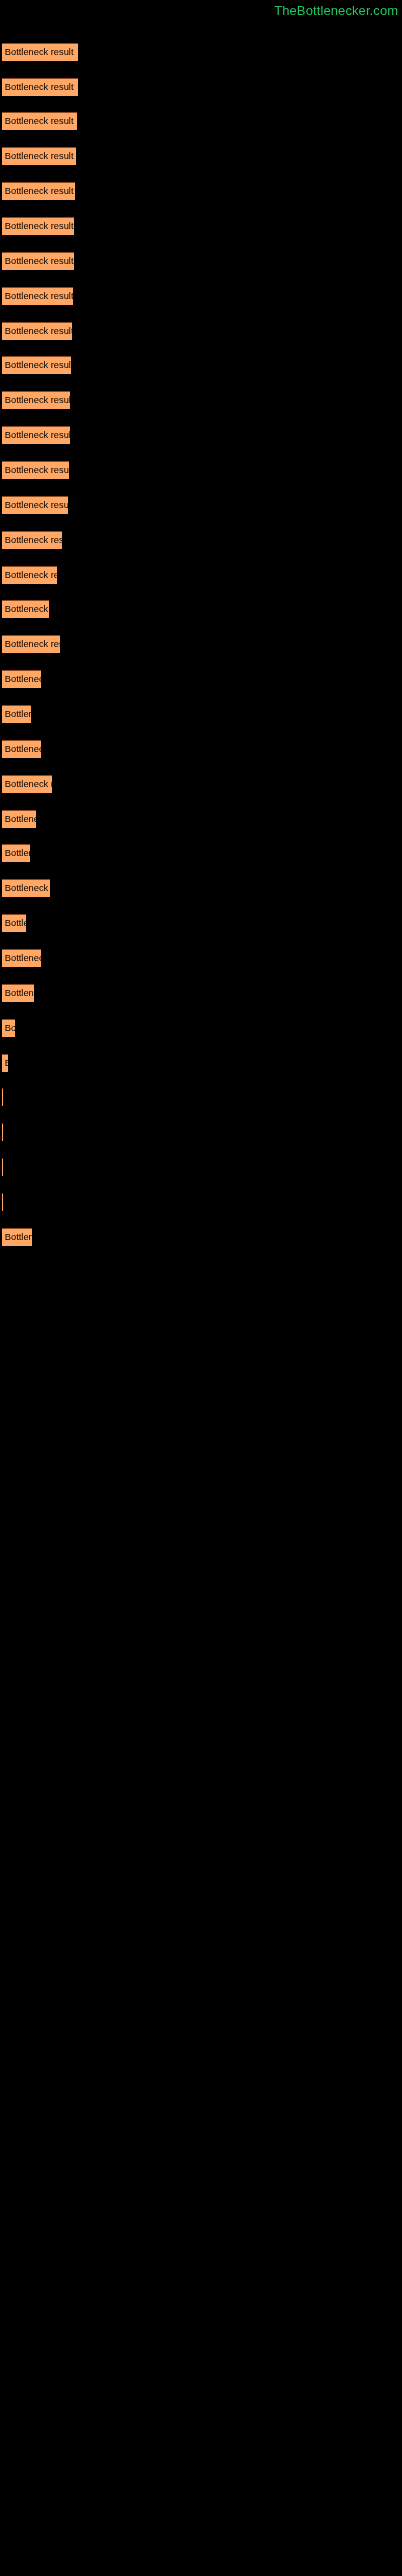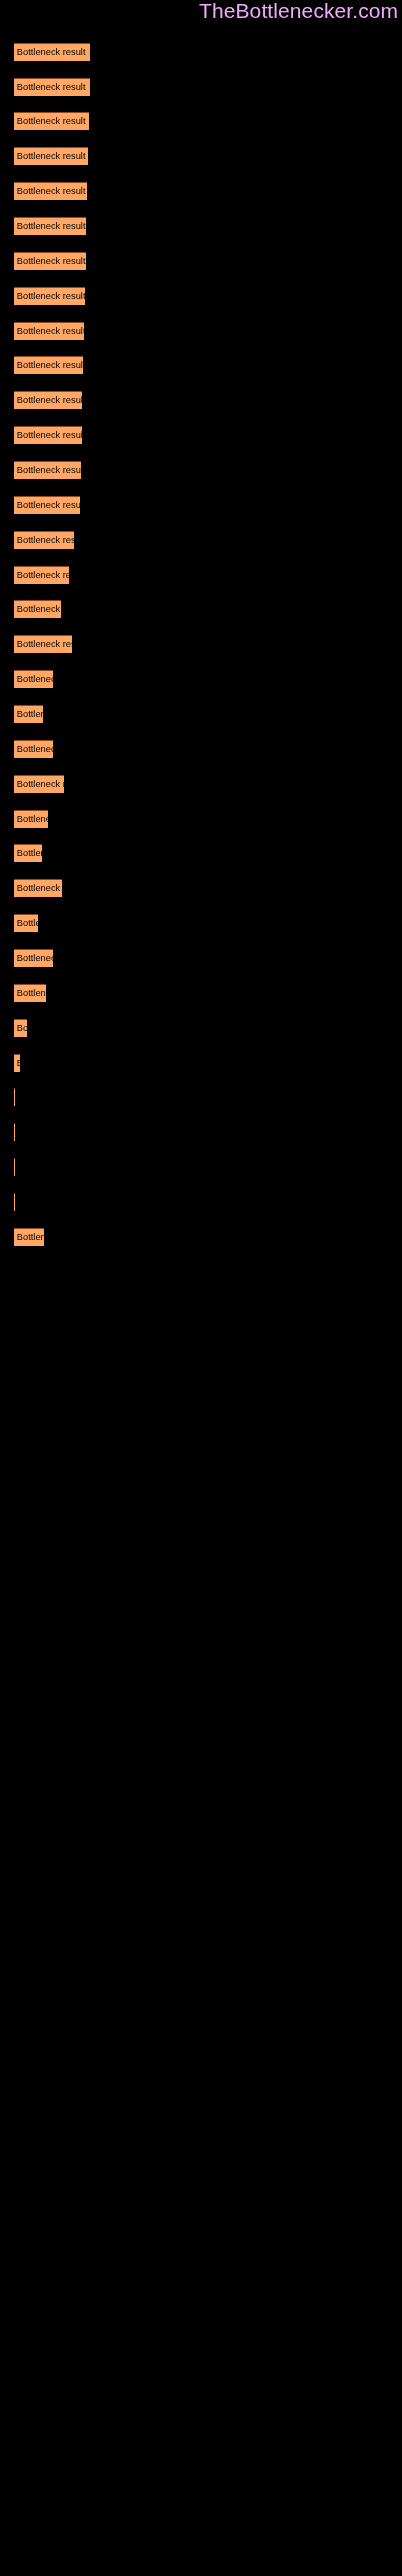--- a/index.html
+++ b/index.html
@@ -23,41 +23,41 @@
     top: 0;
     left: 0;
     width: 403px;
     height: 24px;
     text-align: right;
     box-sizing: border-box;
     padding-right: 4.8px;
   }
   #site-title {
     display: inline-block;
-    color: #f0abfc;
-    font-size: 21px;
+    color: #22c55e;
+    font-size: 13px;
     line-height: 21px;
     font-family: "Liberation Sans", sans-serif;
     white-space: nowrap;
     letter-spacing: 0.1px;
     text-align: center;
   }
 
   
   #chart-plot {
     position: absolute;
     top: 0;
     left: 0;
     width: 403px;
     height: 2576px;
   }
 
   .bar-row {
     position: absolute;
-    left: 12px;
+    left: 0;
     width: 335px;
     height: 17.7px;
   }
 
   .bar {
     position: absolute;
     left: 1.6px;
     top: 0;
     height: 17.7px;
     box-sizing: border-box;

